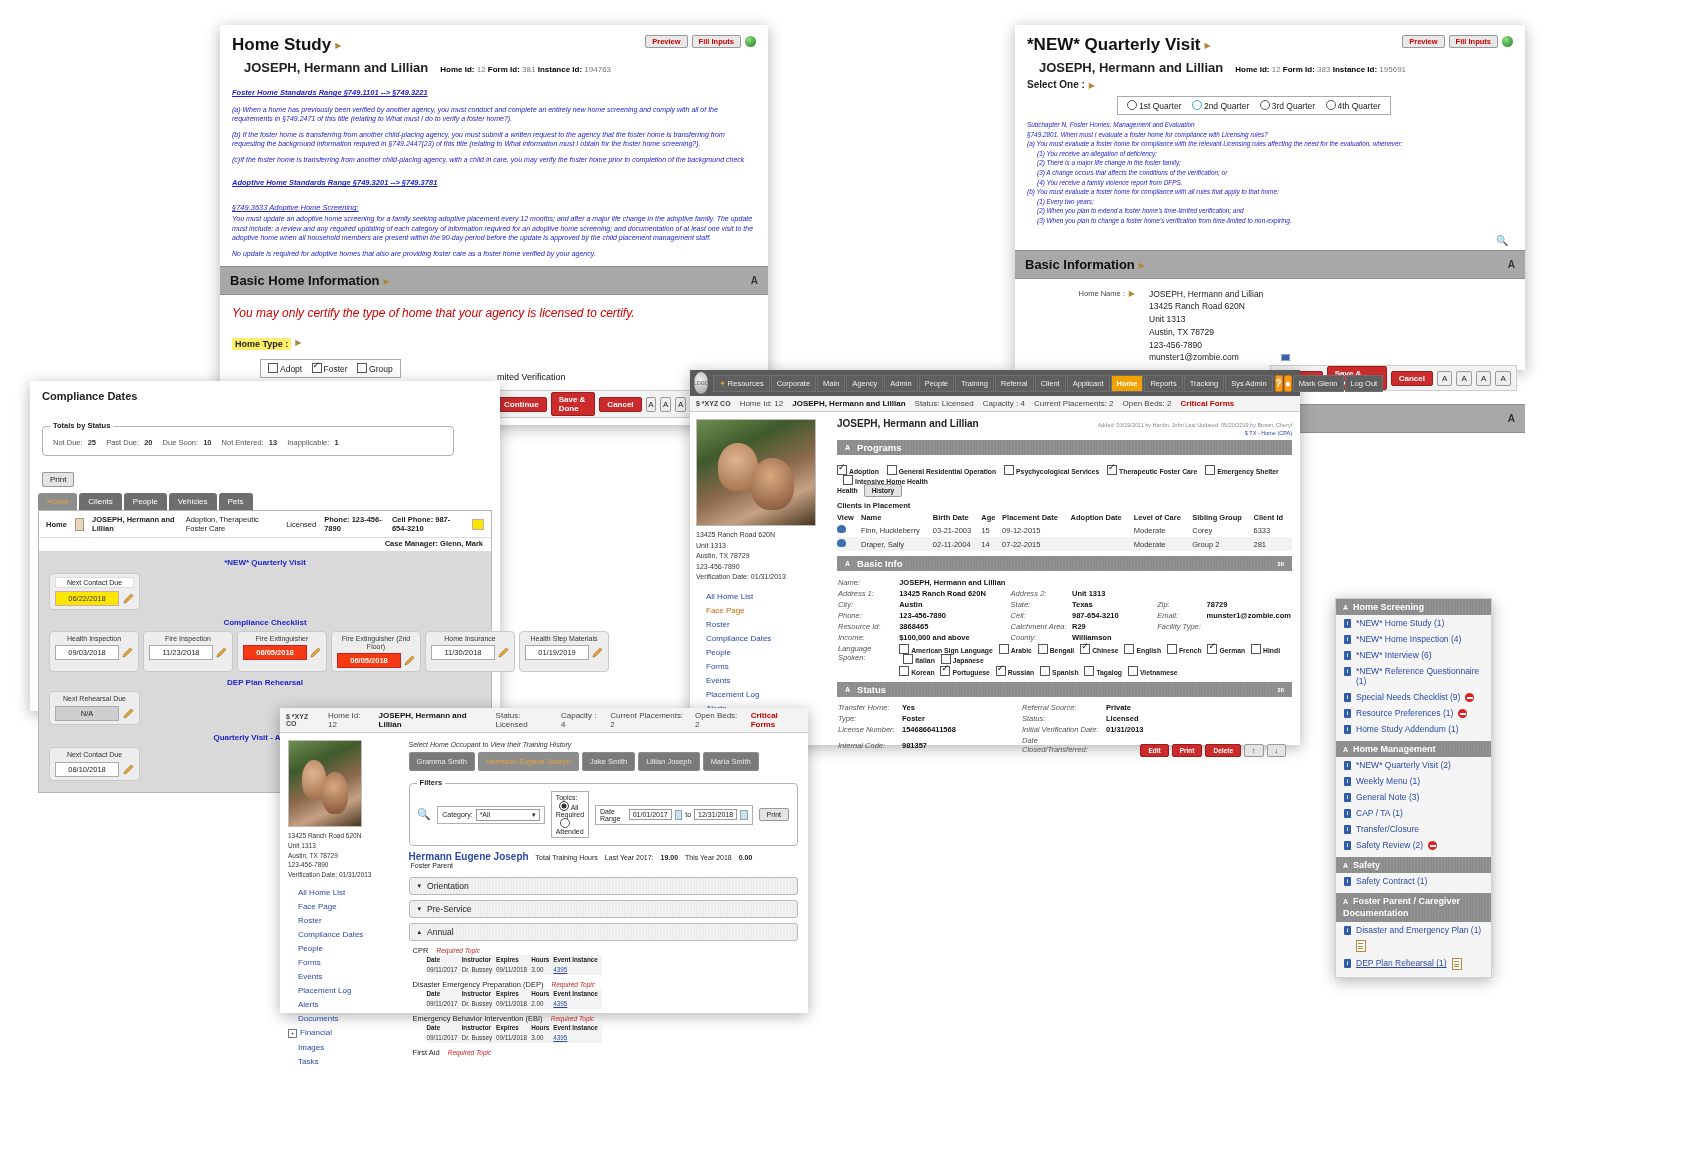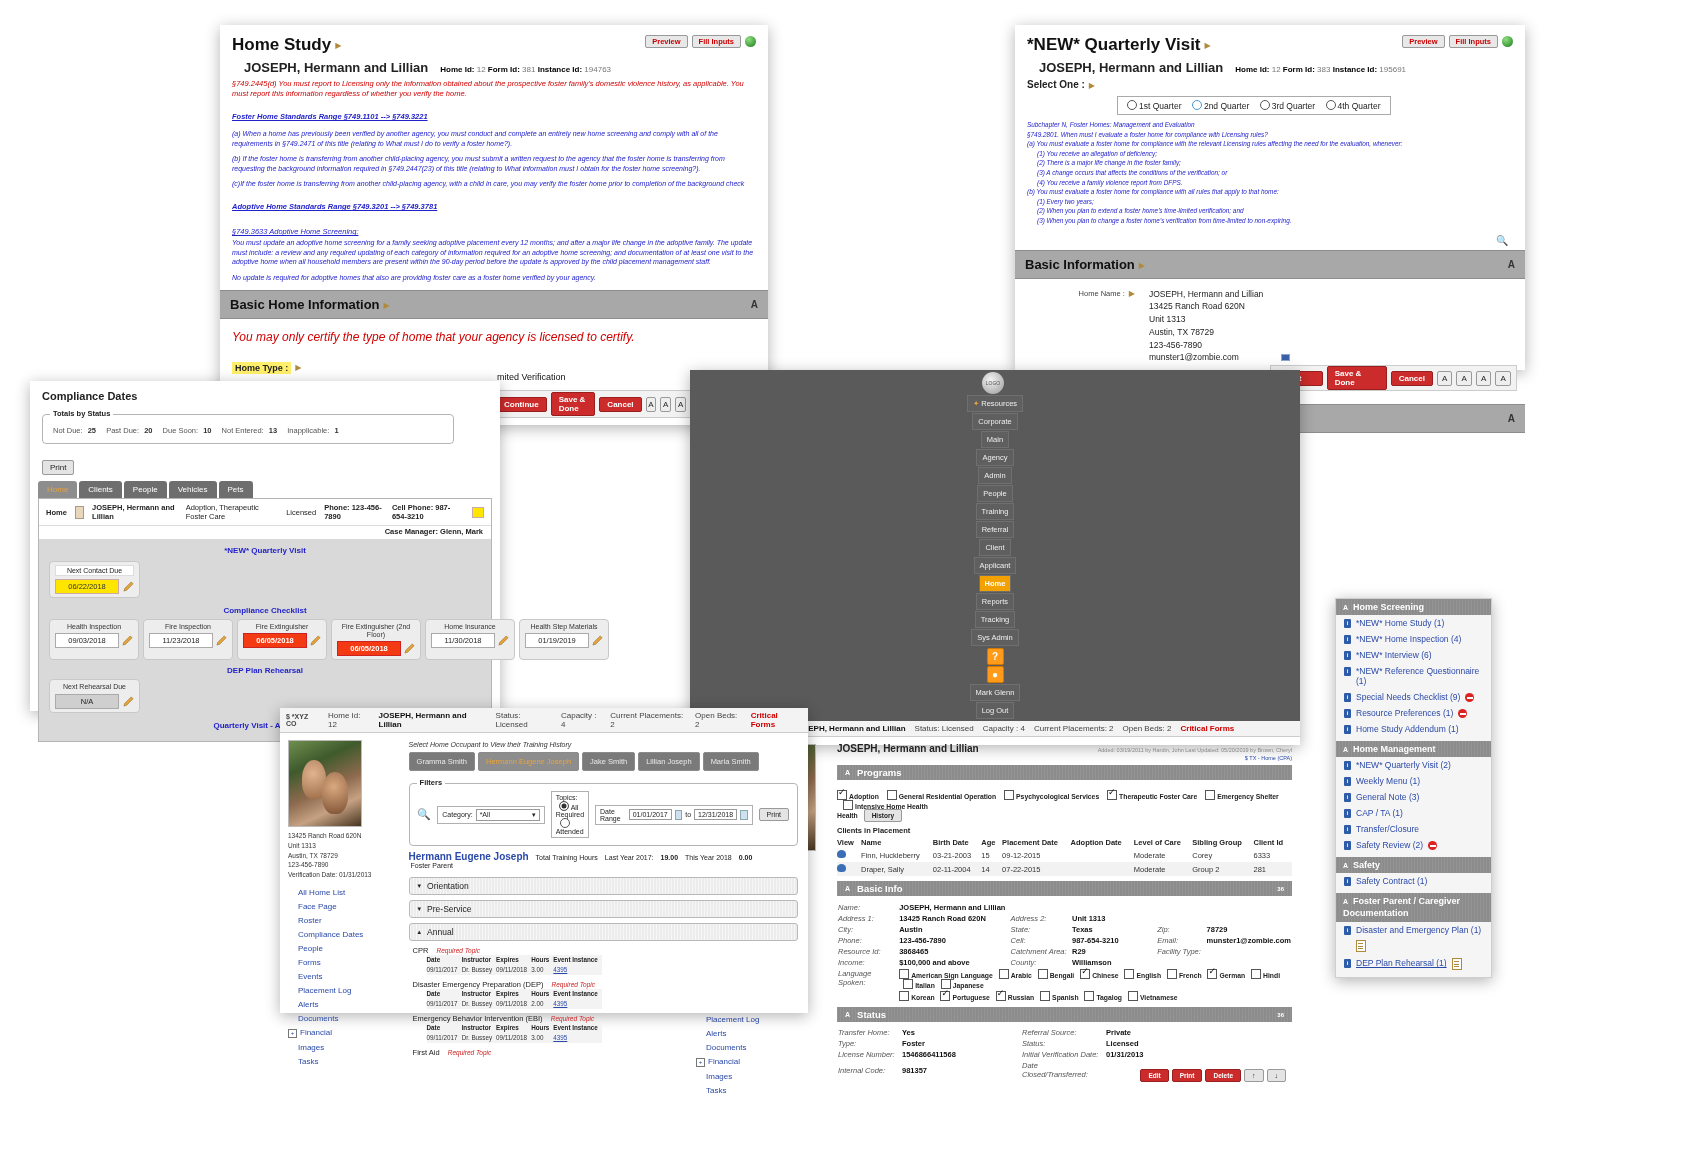--- a/index.html
+++ b/index.html
@@ -33,21 +33,21 @@
   .cbx.on::after{content:"✓";position:absolute;left:0px;top:-4px;font-size:9px;color:#111;}
   .rdo{display:inline-block;width:8px;height:8px;border:1px solid #555;border-radius:50%;
        background:#fff;vertical-align:-1px;margin-right:2px;}
   .hl{background:#ffef6b;padding:1px 3px;font-weight:bold;font-size:9px;}
   .greenico{display:inline-block;width:9px;height:9px;border-radius:50%;
             background:radial-gradient(circle at 35% 30%,#7bd36a,#1d7a1d);vertical-align:-1px;}
   .blueico{display:inline-block;width:9px;height:7px;background:#3b5fa8;vertical-align:-1px;
            border-radius:1px;box-shadow:inset 0 0 0 1px #8fa6d0;}
   .pencil{display:inline-block;width:11px;height:11px;vertical-align:-2px;}
   
-  .navbar{background:#5a5a5a;display:flex;align-items:center;padding:2px 4px;gap:1px;flex-direction:column;}
+  .navbar{background:#5a5a5a;display:flex;align-items:center;padding:2px 4px;gap:1px;}
   .navitem{background:#5f5f5f;color:#eee;font-size:7.5px;padding:3px 5px;border:1px solid #6f6f6f;white-space:nowrap;}
   .navitem.active{background:#f2a100;color:#fff;font-weight:bold;}
   .logo{width:22px;height:22px;border-radius:50%;background:
         radial-gradient(circle at 40% 35%,#f2f2f2,#9a9a9a);margin-right:4px;
         font-size:5px;display:flex;align-items:center;justify-content:center;color:#555;}
   .orangebtn{width:15px;height:15px;background:#ff9b18;border:1px solid #d07b06;border-radius:2px;
              color:#fff;font-weight:bold;font-size:10px;text-align:center;line-height:15px;}
   .crumbbar{background:#f3f3f3;border-bottom:1px solid #ccc;font-size:8px;padding:3px 6px;
             display:flex;gap:9px;align-items:center;color:#444;}
   .crit{color:#cc0000;font-weight:bold;}
@@ -123,21 +123,20 @@
       <span class="subjname">JOSEPH, Hermann and Lillian</span>
       <span class="idbits">
         <b>Home Id:</b>
         <span class="idval">12</span>
         <b>Form Id:</b>
         <span class="idval">381</span>
         <b>Instance Id:</b>
         <span class="idval">194763</span>
       </span>
     </div>
-    <div class="redital">§749.2445(d) You must report to Licensing only the information obtained about the prospective foster family's domestic violence history, as applicable. You must report this information regardless of whether you verify the home.</div>
     <div style="margin-top:6px;"><span class="bluebold">Foster Home Standards Range §749.1101 --&gt; §749.3221</span></div>
     <div class="bluelink" style="margin-top:6px;">(a) When a home has previously been verified by another agency, you must conduct and complete an entirely new home screening and comply with all of the requirements in §749.2471 of this title (relating to What must I do to verify a foster home?).</div>
     <div class="bluelink" style="margin-top:6px;">(b) If the foster home is transferring from another child-placing agency, you must submit a written request to the agency that the foster home is transferring from requesting the background information required in §749.2447(23) of this title (relating to What information must I obtain for the foster home screening?).</div>
     <div class="bluelink" style="margin-top:6px;">(c)If the foster home is transferring from another child-placing agency, with a child in care, you may verify the foster home prior to completion of the background check</div>
     <div style="margin-top:7px;"><span class="bluebold">Adoptive Home Standards Range §749.3201 --&gt; §749.3781</span></div>
     <div style="margin-top:7px;"><span class="bluehead">§749.3633 Adoptive Home Screening:</span></div>
     <div class="bluelink">You must update an adoptive home screening for a family seeking adoptive placement every 12 months; and after a major life change in the adoptive family. The update must include: a review and any required updating of each category of information required for an adoptive home screening; and documentation of at least one visit to the adoptive home when all household members are present within the 90-day period before the update is approved by the child placement management staff.</div>
     <div class="bluelink" style="margin-top:6px;">No update is required for adoptive homes that also are providing foster care as a foster home verified by your agency.</div>
   </div>
   <div class="sechdr" style="margin-top:8px;">
@@ -519,21 +518,21 @@
         <span class="gray-btn" style="font-size:7px;">↑</span>
         <span class="gray-btn" style="font-size:7px;">↓</span>
       </div>
     </div>
   </div>
 </div>
 
 <div class="win" id="w-compliance" style="left:30px;top:381px;width:470px;height:330px;">
   <div style="padding:9px 12px 0 12px;">
     <div style="font-size:11px;font-weight:bold;">Compliance Dates</div>
-    <div class="fieldset" style="margin-top:12px;width:390px;padding:8px 10px;">
+    <div class="fieldset" style="margin-top:24px;width:390px;padding:8px 10px;">
       <span class="legend">Totals by Status</span>
       <div style="font-size:7.5px;color:#333;padding-top:3px;">
         <span class="lbl" style="font-style:normal;">Not Due:</span>
         <b style="margin-left:3px;">25</b>
         <span class="lbl" style="font-style:normal;margin-left:8px;">Past Due:</span>
         <b style="margin-left:3px;">20</b>
         <span class="lbl" style="font-style:normal;margin-left:8px;">Due Soon:</span>
         <b style="margin-left:3px;">10</b>
         <span class="lbl" style="font-style:normal;margin-left:8px;">Not Entered:</span>
         <b style="margin-left:3px;">13</b>
@@ -640,20 +639,31 @@
           <div class="ccap">Next Rehearsal Due</div>
           <div style="margin-top:3px;display:flex;align-items:center;gap:4px;">
             <span class="fieldbox gray">N/A</span>
             <svg class="pencil" viewBox="0 0 12 12">
                 <path d="M1 11l1-3 7-7 2 2-7 7z" fill="#e8a33d" stroke="#8a6a20" stroke-width=".6"></path>
               </svg>
           </div>
         </div>
       </div>
       <div class="cblue" style="margin-top:8px;">Quarterly Visit - ARCHIVED</div>
+      <div style="margin-top:5px;">
+        <div style="display:inline-block;border:1px solid #c8c8c8;border-radius:4px;background:#ededed;padding:3px 5px;text-align:center;">
+          <div class="ccap">Next Contact Due</div>
+          <div style="margin-top:3px;display:flex;align-items:center;gap:4px;">
+            <span class="fieldbox">08/10/2018</span>
+            <svg class="pencil" viewBox="0 0 12 12">
+                <path d="M1 11l1-3 7-7 2 2-7 7z" fill="#e8a33d" stroke="#8a6a20" stroke-width=".6"></path>
+              </svg>
+          </div>
+        </div>
+      </div>
     </div>
   </div>
 </div>
 
 <div class="win" id="w-training" style="left:280px;top:708px;width:528px;height:305px;">
   <div class="crumbbar">
     <span style="font-weight:bold;font-size:7px;">$ *XYZ CO</span>
     <span>Home Id:  12</span>
     <span style="font-weight:bold;color:#111;">JOSEPH, Hermann and Lillian</span>
     <span>Status: Licensed</span>

